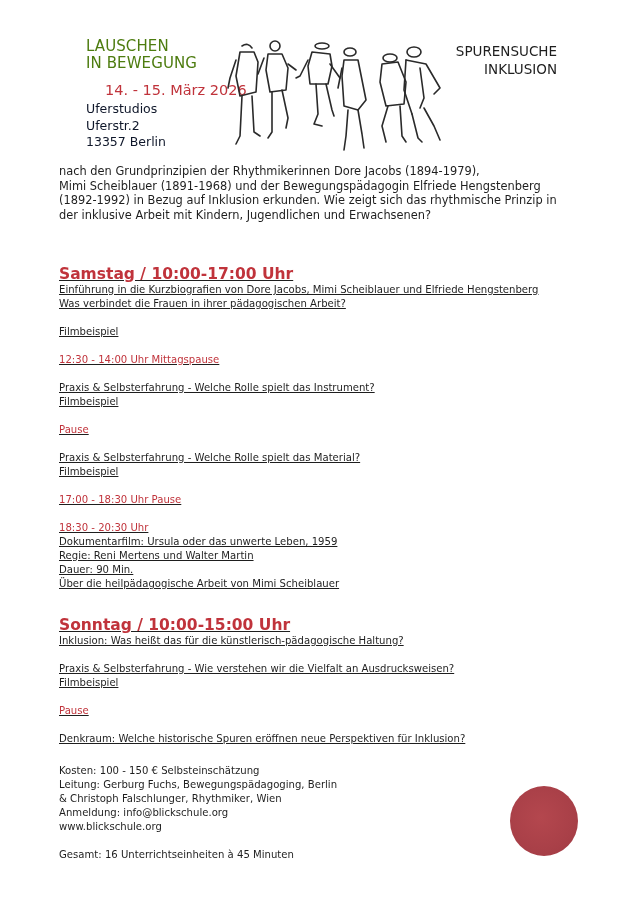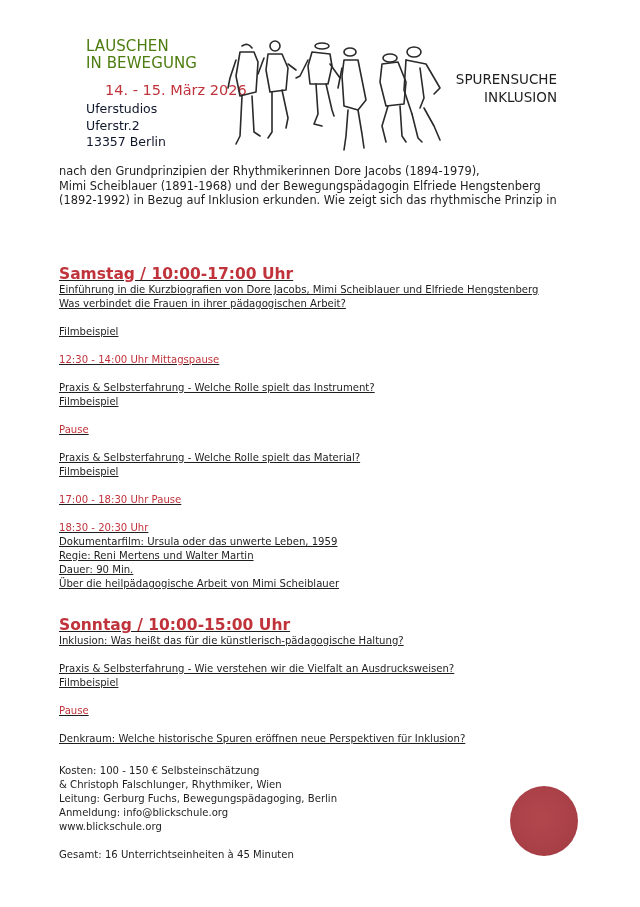--- a/index.html
+++ b/index.html
@@ -4,21 +4,21 @@
 <style>
   html, body { margin: 0; padding: 0; background: #ffffff; }
   body {
     width: 640px; height: 907px; position: relative; overflow: hidden;
     font-family: "DejaVu Sans", sans-serif; color: #1c1c1c;
   }
   .abs { position: absolute; }
   .hdr-title { left: 86px; top: 38px; font-size: 15px; line-height: 16.5px; letter-spacing: 0.1px; color: #4d7c0f; }
   .hdr-date { left: 85px; top: 81px; font-size: 14.5px; line-height: 18px; color: #c0333b; margin-left: 20px; }
   .hdr-addr { left: 86px; top: 101px; font-size: 12.5px; line-height: 16.5px; color: #0f172a; }
-  .hdr-right { left: 430px; width: 127px; top: 43px; font-size: 13.5px; line-height: 17.5px; text-align: right; color: #1e1e1e; margin-top: 28px; }
+  .hdr-right { left: 430px; width: 127px; top: 43px; font-size: 13.5px; line-height: 17.5px; text-align: right; color: #1e1e1e; }
   .sketch { left: 212px; top: 38px; width: 240px; height: 120px; }
   .intro { left: 59px; top: 164px; width: 520px; font-size: 11.4px; line-height: 14.6px; color: #1e1e1e; }
   .prog { left: 59px; top: 266px; width: 540px; font-size: 10.1px; line-height: 14px; color: #1e1e1e; text-decoration: underline; }
   .day-heading { font-size: 15.5px; line-height: 17px; color: #c0333b; margin: 0; }
   .red { color: #c0333b; }
   .line { display: block; white-space: nowrap; }
   .gap { height: 14px; }
   .gap-lg { height: 26px; }
   .footer { left: 59px; top: 764px; font-size: 10.1px; line-height: 14px; color: #1e1e1e; }
   .dot { left: 510px; top: 786px; width: 68px; height: 70px; border-radius: 50%;
@@ -92,20 +92,21 @@
     <path d="M208 30 l4 30 l-4 10"></path>
     <path d="M200 76 l6 24 l4 4"></path>
     <path d="M212 70 l10 18 l6 14"></path>
   </g>
 </svg>
 
 <div class="abs intro">
   <span class="line">nach den Grundprinzipien der Rhythmikerinnen Dore Jacobs (1894-1979),</span>
   <span class="line">Mimi Scheiblauer (1891-1968) und der Bewegungspädagogin Elfriede Hengstenberg</span>
   <span class="line">(1892-1992) in Bezug auf Inklusion erkunden. Wie zeigt sich das rhythmische Prinzip in</span>
+  <span class="line">der inklusive Arbeit mit Kindern, Jugendlichen und Erwachsenen?</span>
 </div>
 
 <div class="abs prog">
   <section>
     <h2 class="day-heading">Samstag / 10:00-17:00 Uhr</h2>
     <span class="line">Einführung in die Kurzbiografien von Dore Jacobs, Mimi Scheiblauer und Elfriede Hengstenberg</span>
     <span class="line">Was verbindet die Frauen in ihrer pädagogischen Arbeit?</span>
     <div class="gap"></div>
     <span class="line">Filmbeispiel</span>
     <div class="gap"></div>
@@ -138,21 +139,21 @@
     <span class="line">Filmbeispiel</span>
     <div class="gap"></div>
     <span class="line red">Pause</span>
     <div class="gap"></div>
     <span class="line">Denkraum: Welche historische Spuren eröffnen neue Perspektiven für Inklusion?</span>
   </section>
 </div>
 
 <div class="abs footer">
   <span class="line">Kosten: 100 - 150 € Selbsteinschätzung</span>
+  <span class="line">Leitung: Gerburg Fuchs, Bewegungspädagoging, Berlin</span>
   <span class="line">&amp; Christoph Falschlunger, Rhythmiker, Wien</span>
-  <span class="line">Leitung: Gerburg Fuchs, Bewegungspädagoging, Berlin</span>
   <span class="line">Anmeldung: info@blickschule.org</span>
   <span class="line">www.blickschule.org</span>
   <div class="gap"></div>
   <span class="line">Gesamt: 16 Unterrichtseinheiten à 45 Minuten</span>
 </div>
 
 <div class="abs dot"></div>
 
 </body></html>

